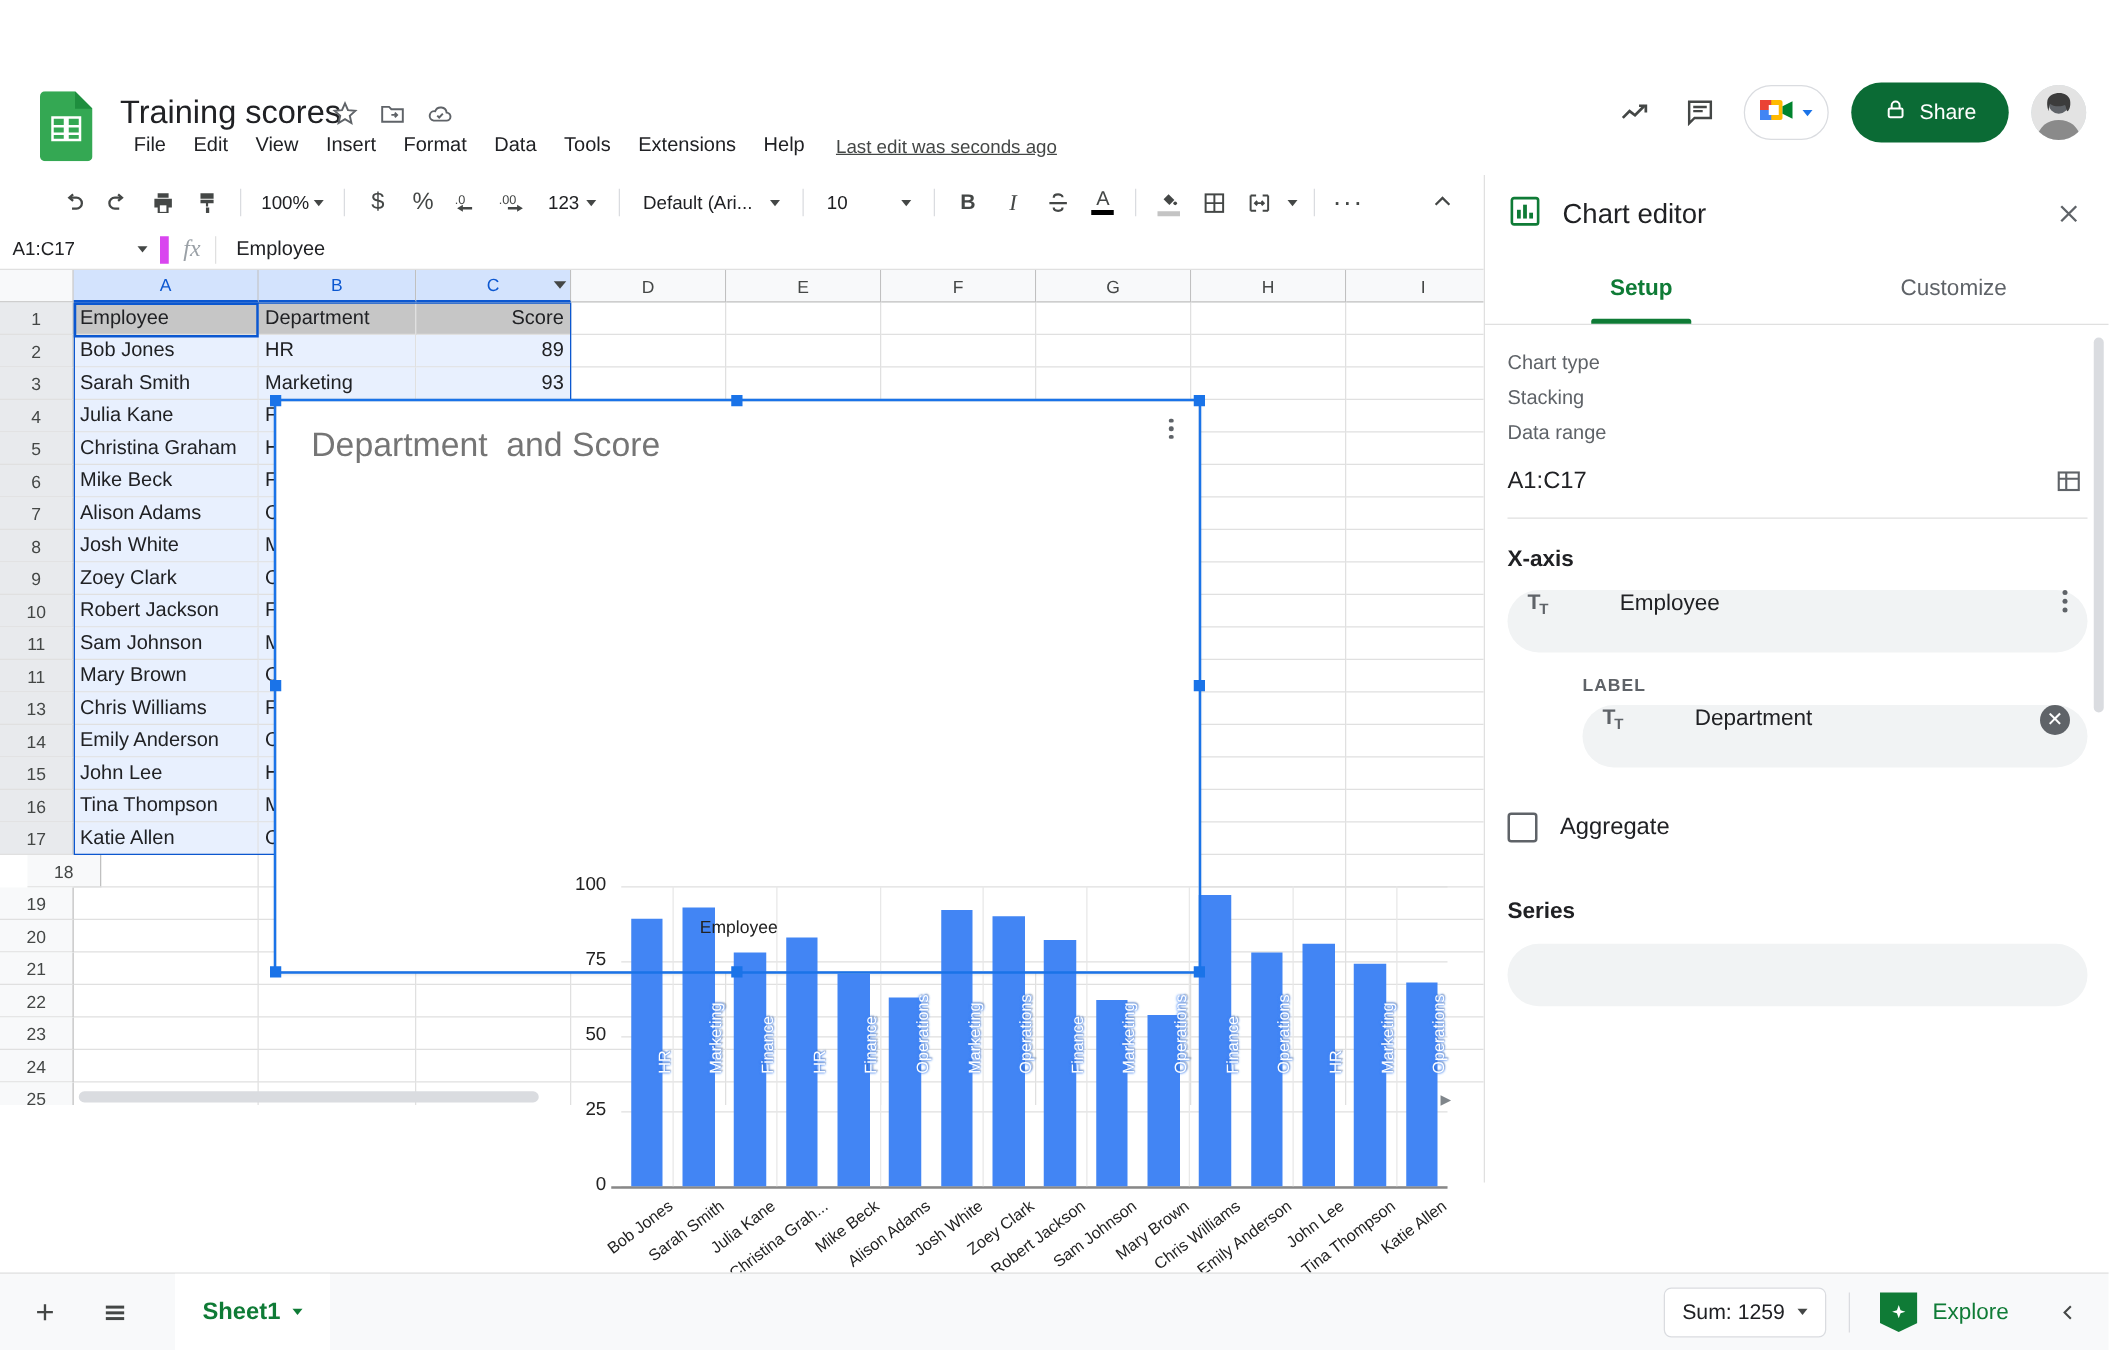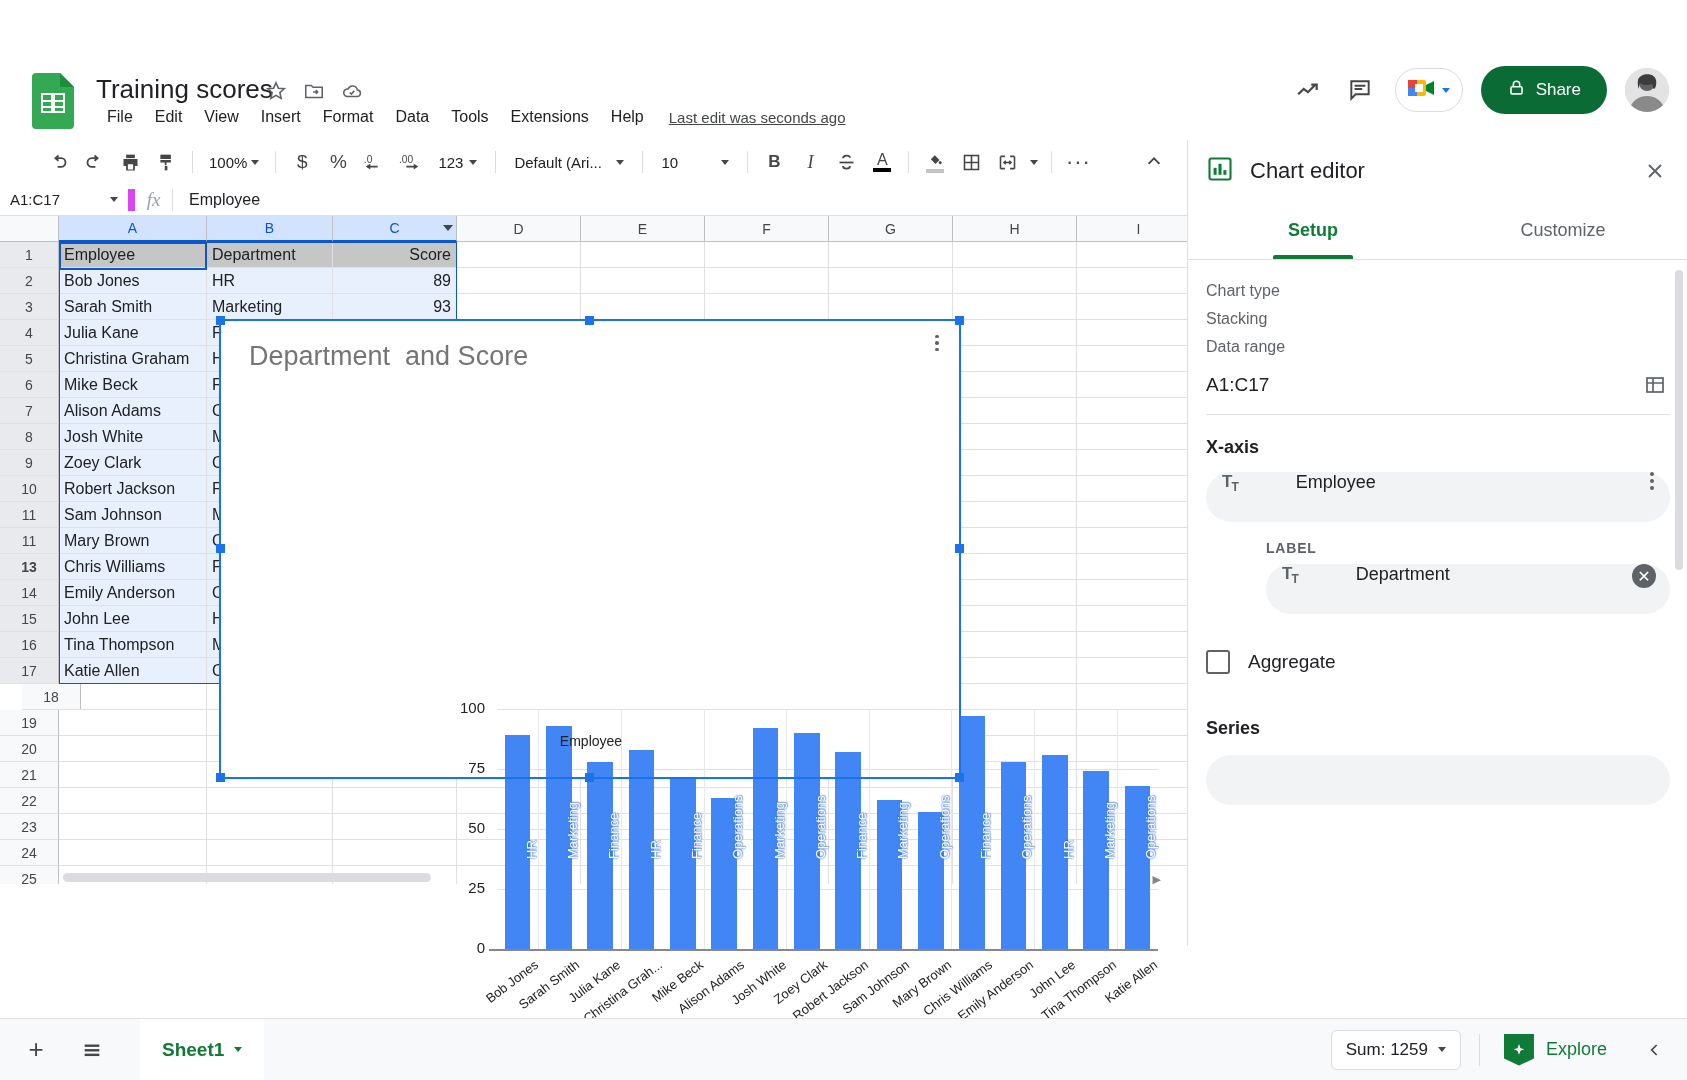--- a/index.html
+++ b/index.html
@@ -381,21 +381,21 @@
         <div class="rowhead sel" style="top: 78px;">3</div>
         <div class="rowhead sel" style="top: 104px;">4</div>
         <div class="rowhead sel" style="top: 130px;">5</div>
         <div class="rowhead sel" style="top: 156px;">6</div>
         <div class="rowhead sel" style="top: 182px;">7</div>
         <div class="rowhead sel" style="top: 208px;">8</div>
         <div class="rowhead sel" style="top: 234px;">9</div>
         <div class="rowhead sel" style="top: 260px;">10</div>
         <div class="rowhead sel" style="top: 286px;">11</div>
         <div class="rowhead sel" style="top: 312px;">11</div>
-        <div class="rowhead sel" style="top: 338px; font-weight: bold;">13</div>
+        <div class="rowhead sel" style="top: 338px;">13</div>
         <div class="rowhead sel" style="top: 364px;">14</div>
         <div class="rowhead sel" style="top: 390px;">15</div>
         <div class="rowhead sel" style="top: 416px;">16</div>
         <div class="rowhead sel" style="top: 442px;">17</div>
         <div class="rowhead" style="top: 468px; margin-left: 22px;">18</div>
         <div class="rowhead" style="top: 494px;">19</div>
         <div class="rowhead" style="top: 520px;">20</div>
         <div class="rowhead" style="top: 546px;">21</div>
         <div class="rowhead" style="top: 572px;">22</div>
         <div class="rowhead" style="top: 598px;">23</div>

